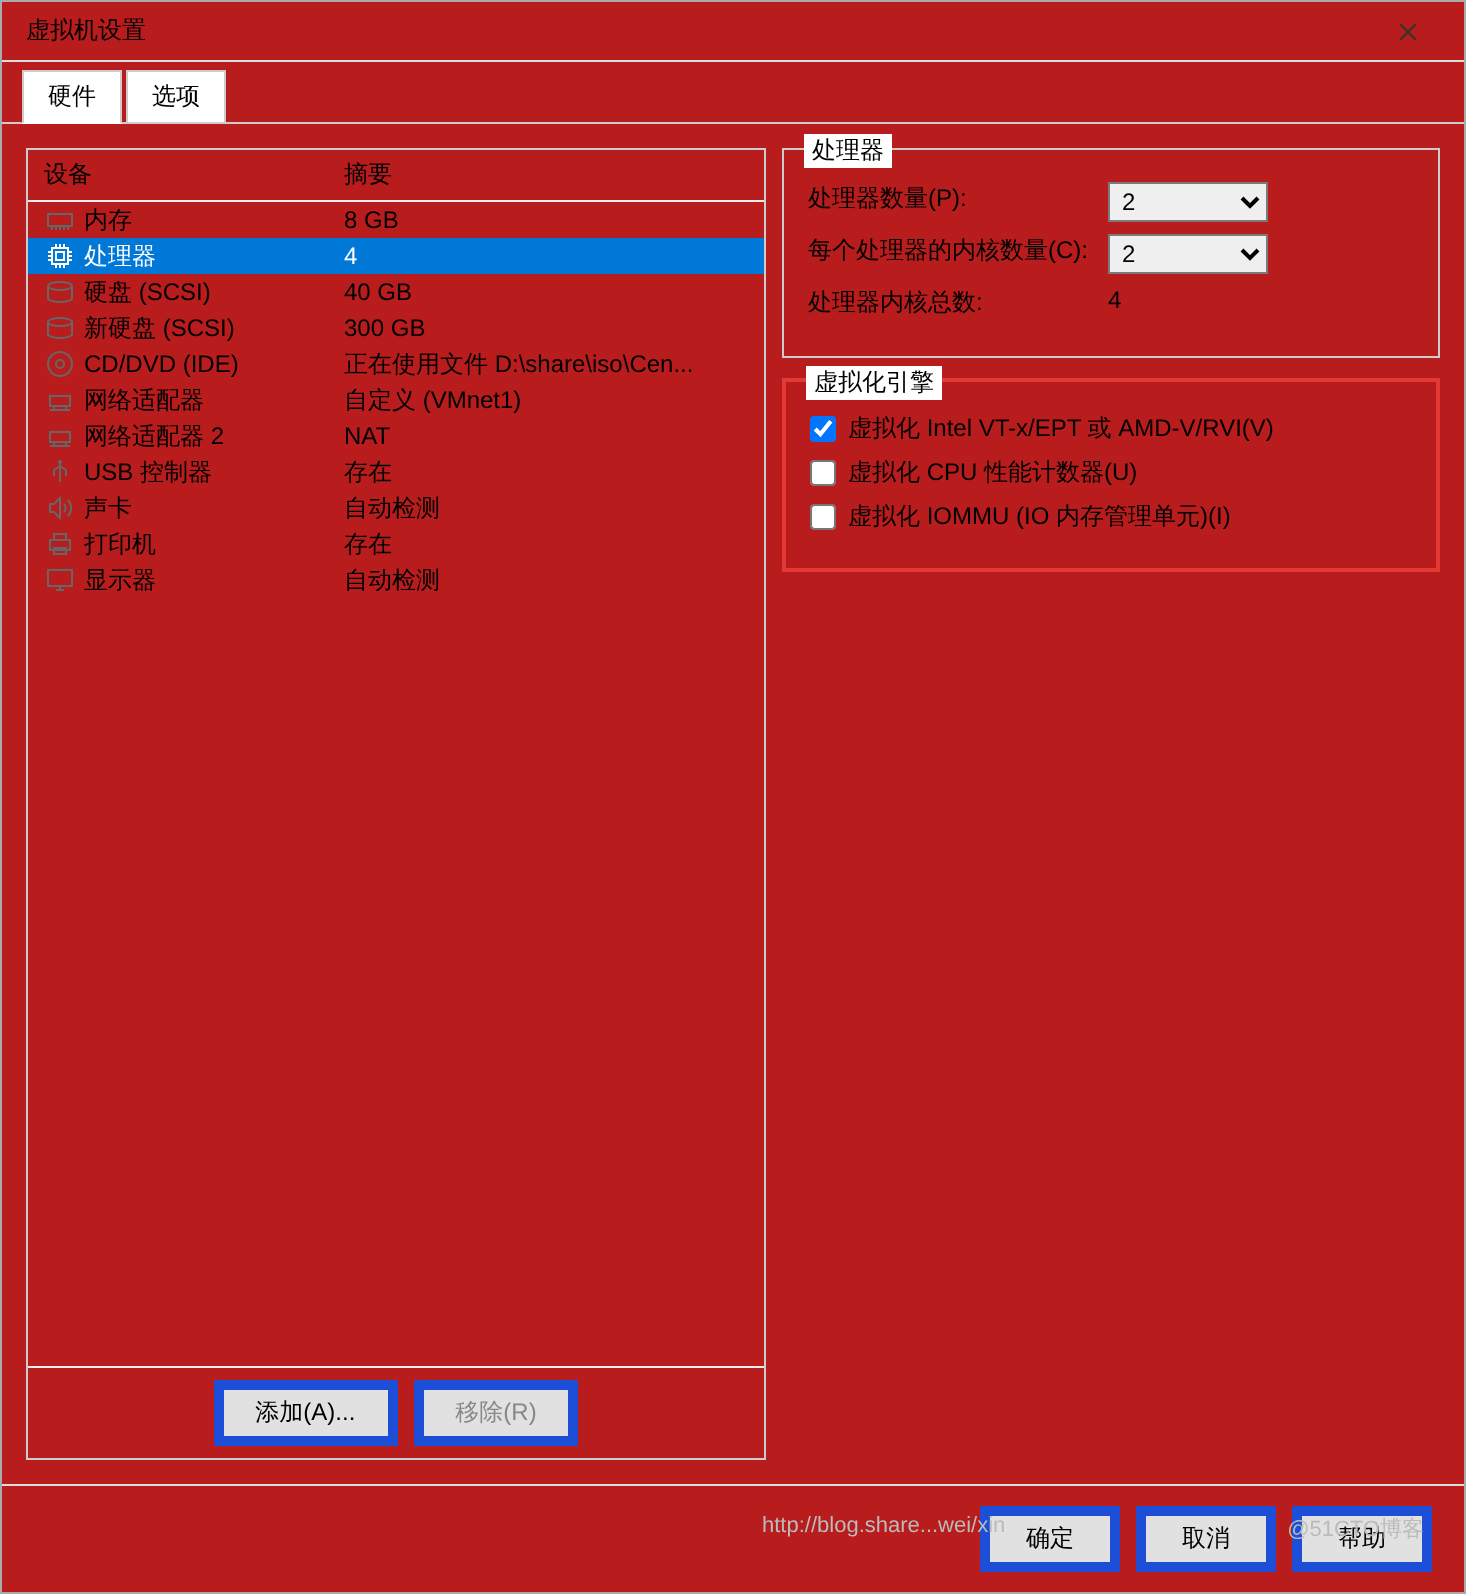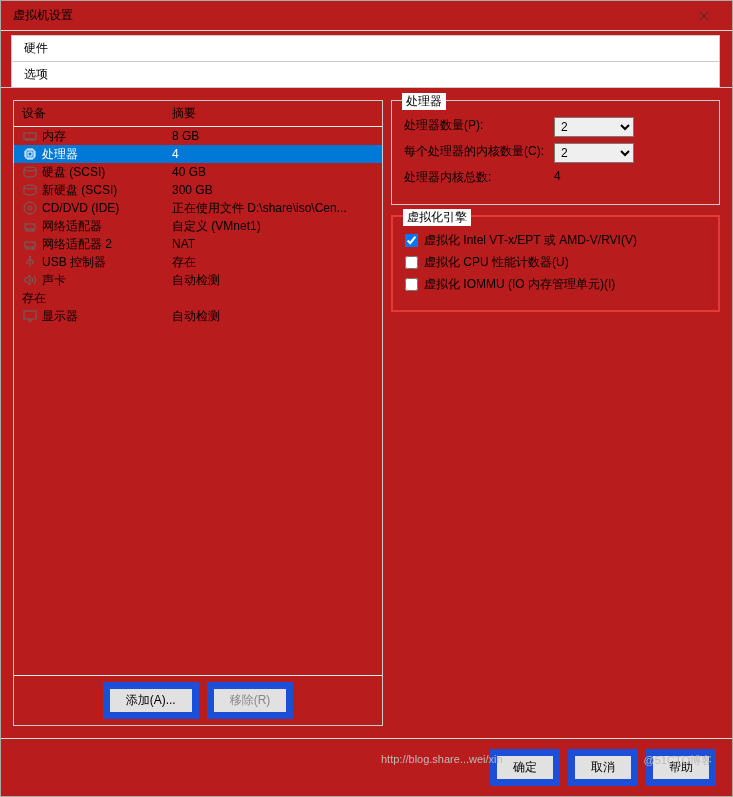--- a/index.html
+++ b/index.html
@@ -1,37 +1,37 @@
 <!DOCTYPE html>
 <html><head>
   <meta charset="utf-8">
   <style>
     * { box-sizing: border-box; margin: 0; padding: 0; font-family: "Microsoft YaHei", "Segoe UI", Tahoma, sans-serif; font-size: 12px; }
     body { background: #fff; }
     .window { width: 733px; height: 797px; border: 1px solid #aaa; background: #b91c1c; display: flex; flex-direction: column; }
     .titlebar { height: 30px; display: flex; align-items: center; justify-content: space-between; padding: 0 8px; border-bottom: 1px solid #ddd; }
     .titlebar-title { font-size: 12px; padding-left: 4px; }
     .titlebar-close { width: 40px; height: 28px; display: flex; align-items: center; justify-content: center; cursor: pointer; }
-    .tabbar { display: flex; padding: 4px 10px 0 10px; border-bottom: 1px solid #ccc; flex-direction: column; }
+    .tabbar { display: flex; padding: 4px 10px 0 10px; border-bottom: 1px solid #ccc; }
     .tab { padding: 4px 12px; border: 1px solid #ccc; border-bottom: none; background: #fff; margin-right: 2px; position: relative; font-size: 12px; cursor: pointer; }
     .tab.active { border-bottom: 1px solid #fff; margin-bottom: -1px; }
     .content { flex: 1; display: flex; padding: 12px; gap: 8px; }
     .left-panel { width: 370px; border: 1px solid #ccc; display: flex; flex-direction: column; }
     .device-list { flex: 1; overflow: hidden; }
     .device-header { display: flex; padding: 4px 8px; font-size: 12px; border-bottom: 1px solid #eee; }
     .device-header .col-device { width: 150px; }
     .device-header .col-summary { flex: 1; }
     .device-row { display: flex; align-items: center; padding: 2px 8px; font-size: 12px; height: 18px; cursor: pointer; }
     .device-row.selected { background: #0078d7; color: #fff; }
     .device-row .icon { width: 16px; height: 14px; margin-right: 4px; display: inline-flex; align-items: center; justify-content: center; }
     .device-row .col-device { width: 150px; display: flex; align-items: center; }
     .device-row .col-summary { flex: 1; overflow: hidden; text-overflow: ellipsis; white-space: nowrap; }
     .device-row.selected .icon { color: #fff; }
     .left-buttons { display: flex; justify-content: center; gap: 8px; padding: 6px; border-top: 1px solid #eee; }
-    .btn { padding: 3px 16px; border: 7px solid #1d4ed8; background: #e1e1e1; font-size: 12px; cursor: pointer; min-width: 70px; }
+    .btn { padding: 3px 16px; border: 5px solid #1d4ed8; background: #e1e1e1; font-size: 12px; cursor: pointer; min-width: 70px; }
     .btn:disabled { color: #888; cursor: default; }
     .right-panel { flex: 1; display: flex; flex-direction: column; gap: 10px; }
     .groupbox { border: 1px solid #ccc; padding: 10px 12px 12px 12px; position: relative; }
     .groupbox.highlighted { border: 2px solid #e53935; }
     .groupbox-title { position: absolute; top: -8px; left: 10px; background: #fff; padding: 0 4px; font-size: 12px; }
     .form-row { display: flex; align-items: flex-start; margin: 6px 0; font-size: 12px; }
     .form-row label { width: 150px; }
     .form-row .value { flex: 1; }
     .form-row select { width: 80px; padding: 1px 2px; font-size: 12px; border: 1px solid #7a7a7a; }
     .checkbox-row { display: flex; align-items: center; margin: 5px 0; font-size: 12px; gap: 6px; }
@@ -172,20 +172,30 @@
                   <svg width="14" height="12" viewBox="0 0 14 12">
                     <path d="M2 4v4h2l3 3V1L4 4H2z" fill="none" stroke="#666"></path>
                     <path d="M9 4a3 3 0 0 1 0 4 M11 2a6 6 0 0 1 0 8" fill="none" stroke="#666"></path>
                   </svg>
                 </span>
       <span>声卡</span>
     </div>
     <div class="col-summary">自动检测</div>
   </div>
             <div class="device-row">
+    <div class="col-device">
+      <span class="icon">
+                  <svg width="14" height="12" viewBox="0 0 14 12">
+                    <rect x="2" y="4" width="10" height="5" fill="none" stroke="#666"></rect>
+                    <rect x="4" y="1" width="6" height="3" fill="none" stroke="#666"></rect>
+                    <rect x="4" y="8" width="6" height="3" fill="none" stroke="#666"></rect>
+                  </svg>
+                </span>
+      <span>打印机</span>
+    </div>
     <div class="col-summary">存在</div>
   </div>
             <div class="device-row">
     <div class="col-device">
       <span class="icon">
                   <svg width="14" height="12" viewBox="0 0 14 12">
                     <rect x="1" y="1" width="12" height="8" fill="none" stroke="#666"></rect>
                     <path d="M5 11h4 M7 9v2" stroke="#666"></path>
                   </svg>
                 </span>

